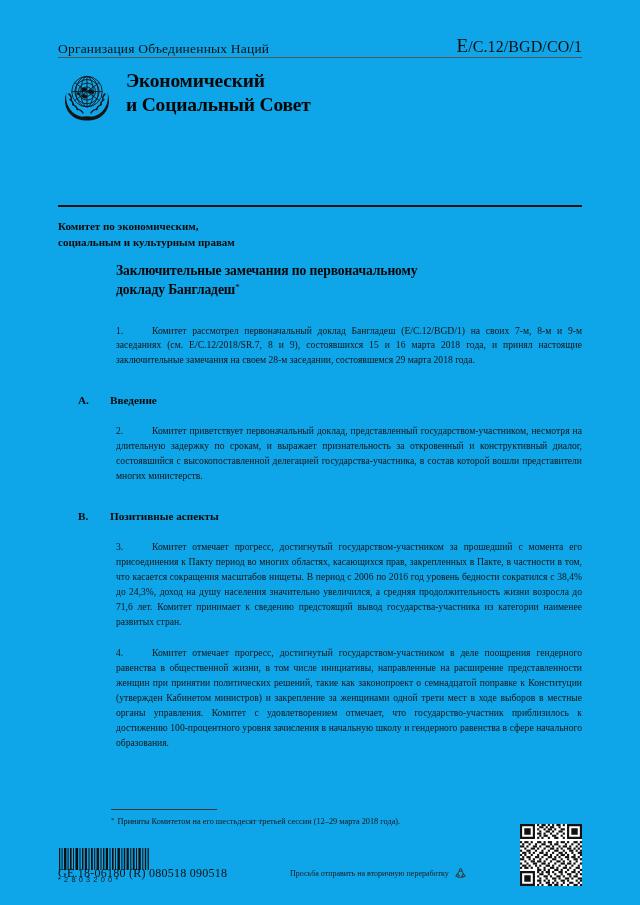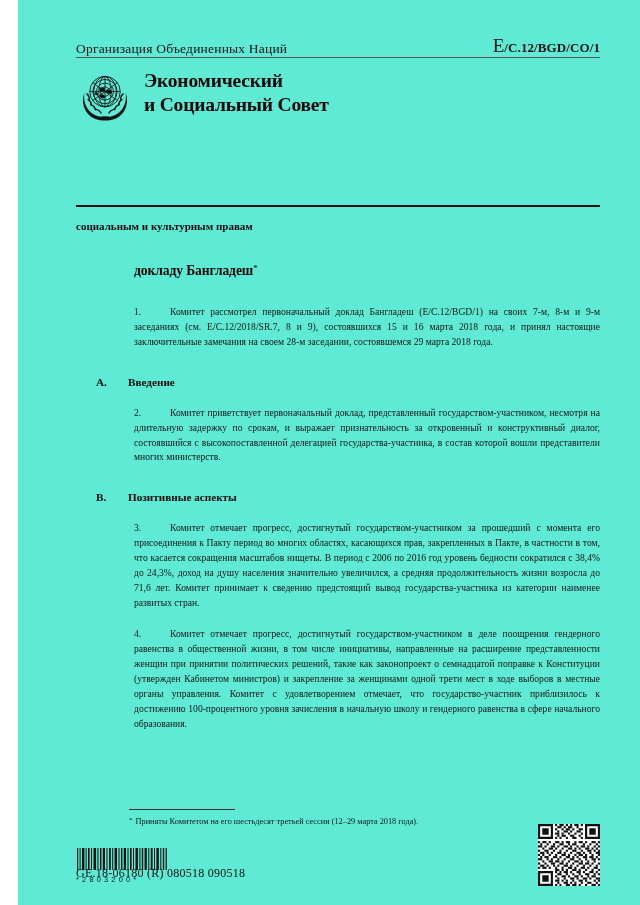--- a/index.html
+++ b/index.html
@@ -12,22 +12,21 @@
     width: 640px;
     height: 905px;
     position: relative;
     font-family: "Liberation Serif", "DejaVu Serif", serif;
     color: #0b0b0b;
     overflow: hidden;
   }
   .page {
     position: absolute;
     inset: 0;
-    background: #5eead4;
-    margin-left: 18px;
+    background: #0ea5e9;
   }
 
   
   .masthead {
     position: absolute;
     left: 58px;
     top: 33px;
     width: 524px;
   }
   .masthead-row {
@@ -46,23 +45,22 @@
   .doc-symbol {
     line-height: 1;
     white-space: nowrap;
     color: #111;
   }
   .doc-symbol .sym-lead {
     font-size: 19px;
     font-family: "Liberation Serif", "DejaVu Serif", serif;
   }
   .doc-symbol .sym-rest {
-    font-size: 13px;
+    font-size: 16px;
     letter-spacing: 0.1px;
-    font-weight: bold;
   }
   .rule-thin {
     position: absolute;
     left: 58px;
     top: 57px;
     width: 524px;
     height: 1px;
     background: #555;
   }
   .rule-thick {
@@ -303,26 +301,28 @@
     <div class="body-title">
       <div>Экономический</div>
       <div>и Социальный Совет</div>
     </div>
   </div>
 
 
   <div class="rule-thick"></div>
 
   <div class="committee">
+    <div>Комитет по экономическим,</div>
     <div>социальным и культурным правам</div>
   </div>
 
   <div class="content">
 
     <div class="doc-title">
+      <div>Заключительные замечания по первоначальному</div>
       <div>
         <span>докладу Бангладеш</span><span class="star">*</span>
       </div>
     </div>
 
     <div class="sp-title"></div>
 
     <div class="para">
       <span class="num">1.</span><span>Комитет рассмотрел первоначальный доклад Бангладеш (E/C.12/BGD/1) на своих 7-м, 8-м и 9-м заседаниях (см. E/C.12/2018/SR.7, 8 и 9), состоявшихся 15 и 16 марта 2018 года, и принял настоящие заключительные замечания на своем 28-м заседании, состоявшемся 29 марта 2018 года.</span>
     </div>
@@ -401,20 +401,37 @@
         <rect x="78" y="0" width="1" height="22"></rect>
         <rect x="80.4" y="0" width="2.4" height="22"></rect>
         <rect x="84.3" y="0" width="1" height="22"></rect>
         <rect x="86.8" y="0" width="1.4" height="22"></rect>
         <rect x="89.6" y="0" width="1.2" height="22"></rect>
       </g>
     </svg>
     <div class="barcode-digits">*2803200*</div>
   </div>
 
+  <div class="recycle">
+    <span class="recycle-text">Просьба отправить на вторичную переработку</span>
+    <span class="recycle-icon">
+      <svg viewBox="0 0 24 24" width="15" height="15" aria-hidden="true">
+        <g fill="none" stroke="#333" stroke-width="1.5" stroke-linejoin="round">
+          <path d="M12 3.2 L15 8.4 L12.4 8.4 L9.6 8.4 Z"></path>
+          <path d="M4.4 16.6 L7.4 11.4 L8.8 13.6 L10.2 15.9 Z"></path>
+          <path d="M19.6 16.6 L13.6 16.6 L14.9 14.4 L16.3 12.1 Z"></path>
+        </g>
+        <g fill="none" stroke="#333" stroke-width="1.3" stroke-linecap="round">
+          <path d="M9.3 9.3 L6.4 14.2"></path>
+          <path d="M14.7 9.3 L17.6 14.2"></path>
+          <path d="M7.6 18 L16.4 18"></path>
+        </g>
+      </svg>
+    </span>
+  </div>
 
   <svg class="qr" viewBox="0 0 29 29" aria-hidden="true">
     <rect width="29" height="29" fill="#fff"></rect>
     <g fill="#111">
       <path d="M0 0h7v7H0zM1 1v5h5V1z M2 2h3v3H2z"></path>
       <path d="M22 0h7v7h-7zM23 1v5h5V1z M24 2h3v3h-3z"></path>
       <path d="M0 22h7v7H0zM1 23v5h5v-5z M2 24h3v3H2z"></path>
       <rect x="8" y="0" width="1" height="1"></rect>
         <rect x="10" y="0" width="2" height="1"></rect>
       <rect x="13" y="0" width="1" height="1"></rect>

